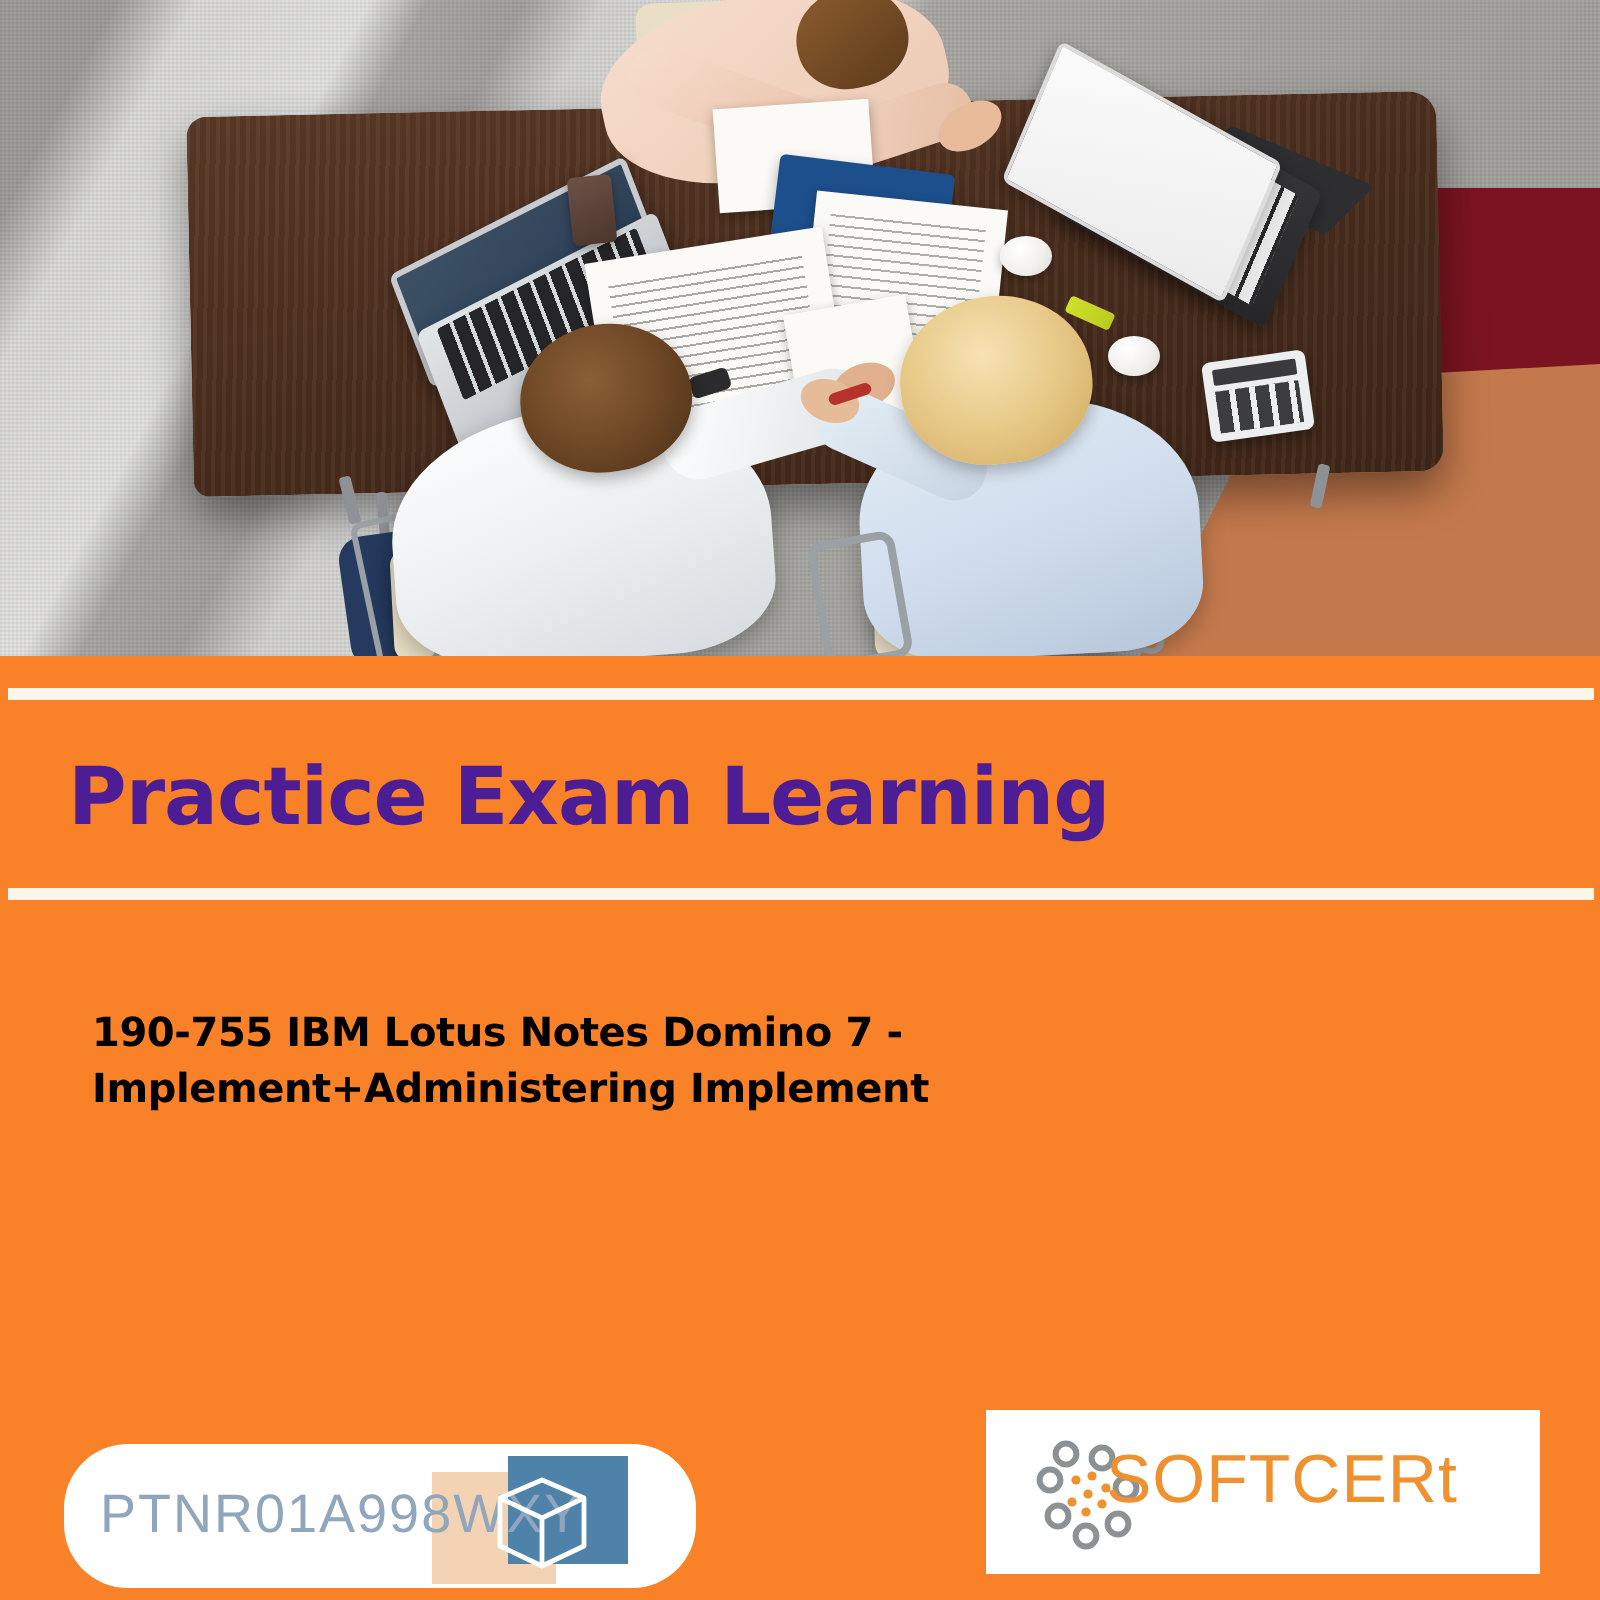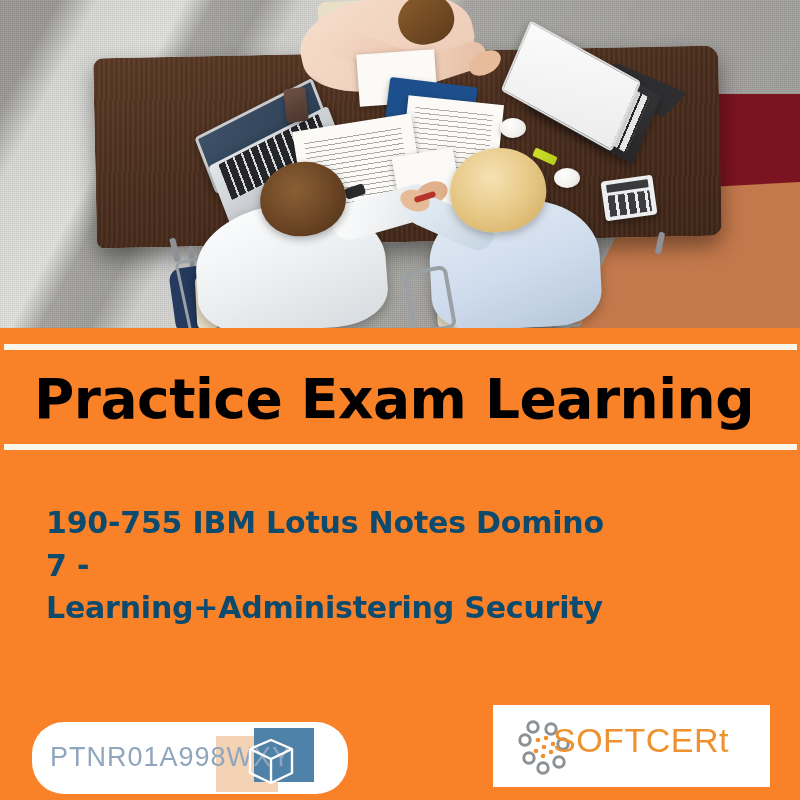--- a/index.html
+++ b/index.html
@@ -400,38 +400,38 @@
   .rule-bottom { top: 116px; }
 
   .headline {
     position: absolute;
     left: 34px;
     top: 28px;
     width: 740px;
     height: 86px;
     display: flex;
     align-items: center;
+    color: #4c1d95;
+    font-family: "DejaVu Sans", sans-serif;
+    font-weight: 700;
+    font-size: 40px;
+    letter-spacing: -0.5px;
+    line-height: 1;
+    white-space: nowrap;
+  }
+
+  .exam-title {
+    position: absolute;
+    left: 46px;
+    top: 174px;
+    width: 560px;
     color: #000000;
     font-family: "DejaVu Sans", sans-serif;
     font-weight: 700;
-    font-size: 55px;
-    letter-spacing: -0.5px;
-    line-height: 1;
-    white-space: nowrap;
-  }
-
-  .exam-title {
-    position: absolute;
-    left: 46px;
-    top: 174px;
-    width: 560px;
-    color: #0c4a6e;
-    font-family: "DejaVu Sans", sans-serif;
-    font-weight: 700;
-    font-size: 30px;
+    font-size: 20px;
     line-height: 1.42;
     letter-spacing: -0.2px;
   }
 
   
   .logo-left {
     position: absolute;
     left: 32px; top: 722px;
     width: 316px; height: 72px;
     background: #ffffff;
@@ -571,21 +571,21 @@
   <div class="band">
 
     <div class="rule rule-top"></div>
 
     <div class="headline">Practice Exam Learning</div>
 
     <div class="rule rule-bottom"></div>
 
     <div class="exam-title">
       <div>190-755 IBM Lotus Notes Domino 7 -</div>
-      <div>Learning+Administering Security</div>
+      <div>Implement+Administering Implement</div>
     </div>
   </div>
 
   <div class="logo-left">
     <div class="sq-peach"></div>
     <div class="sq-blue"></div>
     <div class="ptnr-text">PTNR01A998WXY</div>
     <div class="cube-wrap">
       <svg width="54" height="52" viewBox="0 0 54 52" aria-hidden="true">
         <g fill="none" stroke="#ffffff" stroke-width="2.4" stroke-linejoin="round">

